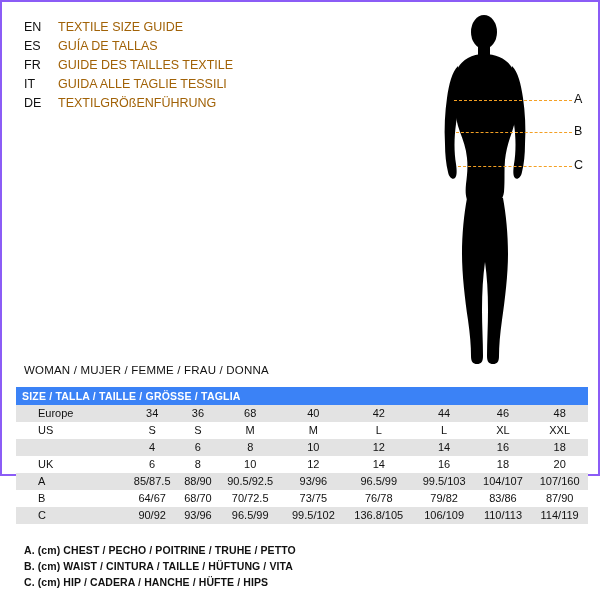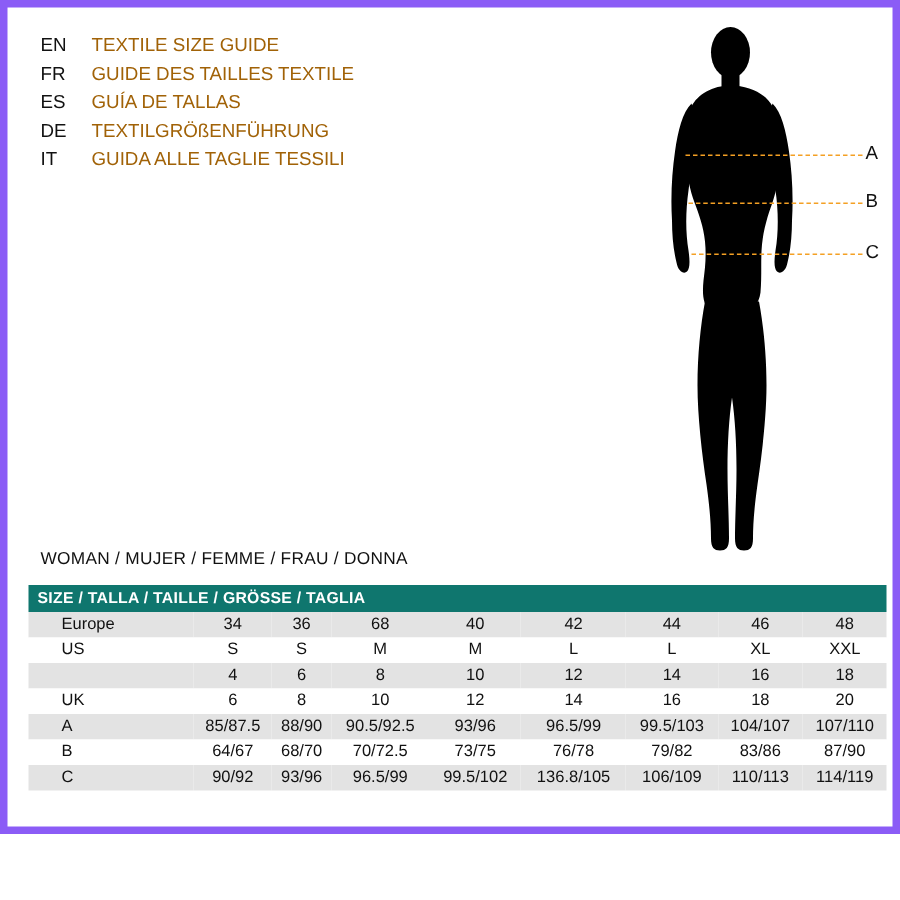--- a/index.html
+++ b/index.html
@@ -12,22 +12,22 @@
     height: 600px;
     font-family: "Liberation Sans", sans-serif;
     color: #000000;
     position: relative;
     overflow: hidden;
   }
   #page {
     position: absolute;
     left: 0; top: 0;
     width: 600px;
-    height: 556px;
-    border: 5px solid #8b5cf6;
+    height: 476px;
+    border: 2px solid #8b5cf6;
     box-sizing: border-box;
     background: #ffffff;
   }
 
   
   .lang-block {
     position: absolute;
     left: 22px;
     top: 16px;
     width: 330px;
@@ -94,21 +94,21 @@
     color: #111;
   }
   table.size-table td, table.size-table th {
     padding: 0;
     height: 17px;
     line-height: 17px;
     text-align: center;
     font-weight: normal;
   }
   table.size-table tr.header-row td {
-    background: #0f766e;
+    background: #3b82f6;
     color: #ffffff;
     font-weight: bold;
     text-align: left;
     padding-left: 6px;
     font-size: 10.5px;
     letter-spacing: 0.2px;
     height: 18px;
     line-height: 18px;
   }
   table.size-table tr.shade td {
@@ -143,34 +143,34 @@
 <body>
 
 <div id="page">
 
   <div class="lang-block">
     <div class="lang-row">
       <span class="lang-code">EN</span>
       <span class="lang-text">TEXTILE SIZE GUIDE</span>
     </div>
     <div class="lang-row">
+      <span class="lang-code">ES</span>
+      <span class="lang-text">GUÍA DE TALLAS</span>
+    </div>
+    <div class="lang-row">
       <span class="lang-code">FR</span>
       <span class="lang-text">GUIDE DES TAILLES TEXTILE</span>
     </div>
     <div class="lang-row">
-      <span class="lang-code">ES</span>
-      <span class="lang-text">GUÍA DE TALLAS</span>
+      <span class="lang-code">IT</span>
+      <span class="lang-text">GUIDA ALLE TAGLIE TESSILI</span>
     </div>
     <div class="lang-row">
       <span class="lang-code">DE</span>
       <span class="lang-text">TEXTILGRÖßENFÜHRUNG</span>
-    </div>
-    <div class="lang-row">
-      <span class="lang-code">IT</span>
-      <span class="lang-text">GUIDA ALLE TAGLIE TESSILI</span>
     </div>
   </div>
 
   <div class="figure-wrap">
     <svg class="figure-svg" width="170" height="365" viewBox="0 0 170 365">
       <g fill="#000000">
 
         <ellipse cx="62" cy="24" rx="13" ry="17"></ellipse>
 
         <rect x="56" y="38" width="12" height="12"></rect>
@@ -286,21 +286,21 @@
 
       <tr class="shade">
         <td class="rowlabel">A</td>
         <td>85/87.5</td>
         <td>88/90</td>
         <td>90.5/92.5</td>
         <td>93/96</td>
         <td>96.5/99</td>
         <td>99.5/103</td>
         <td>104/107</td>
-        <td>107/110</td>
+        <td>107/160</td>
       </tr>
 
       <tr class="plain">
         <td class="rowlabel">B</td>
         <td>64/67</td>
         <td>68/70</td>
         <td>70/72.5</td>
         <td>73/75</td>
         <td>76/78</td>
         <td>79/82</td>
@@ -315,14 +315,19 @@
         <td>96.5/99</td>
         <td>99.5/102</td>
         <td>136.8/105</td>
         <td>106/109</td>
         <td>110/113</td>
         <td>114/119</td>
       </tr>
     </tbody>
   </table>
 
+  <div class="notes">
+    <div class="note-line">A. (cm) CHEST / PECHO / POITRINE / TRUHE / PETTO</div>
+    <div class="note-line">B. (cm) WAIST / CINTURA / TAILLE / HÜFTUNG / VITA</div>
+    <div class="note-line">C. (cm) HIP / CADERA / HANCHE / HÜFTE / HIPS</div>
+  </div>
 
 </div>
 
 </body></html>

